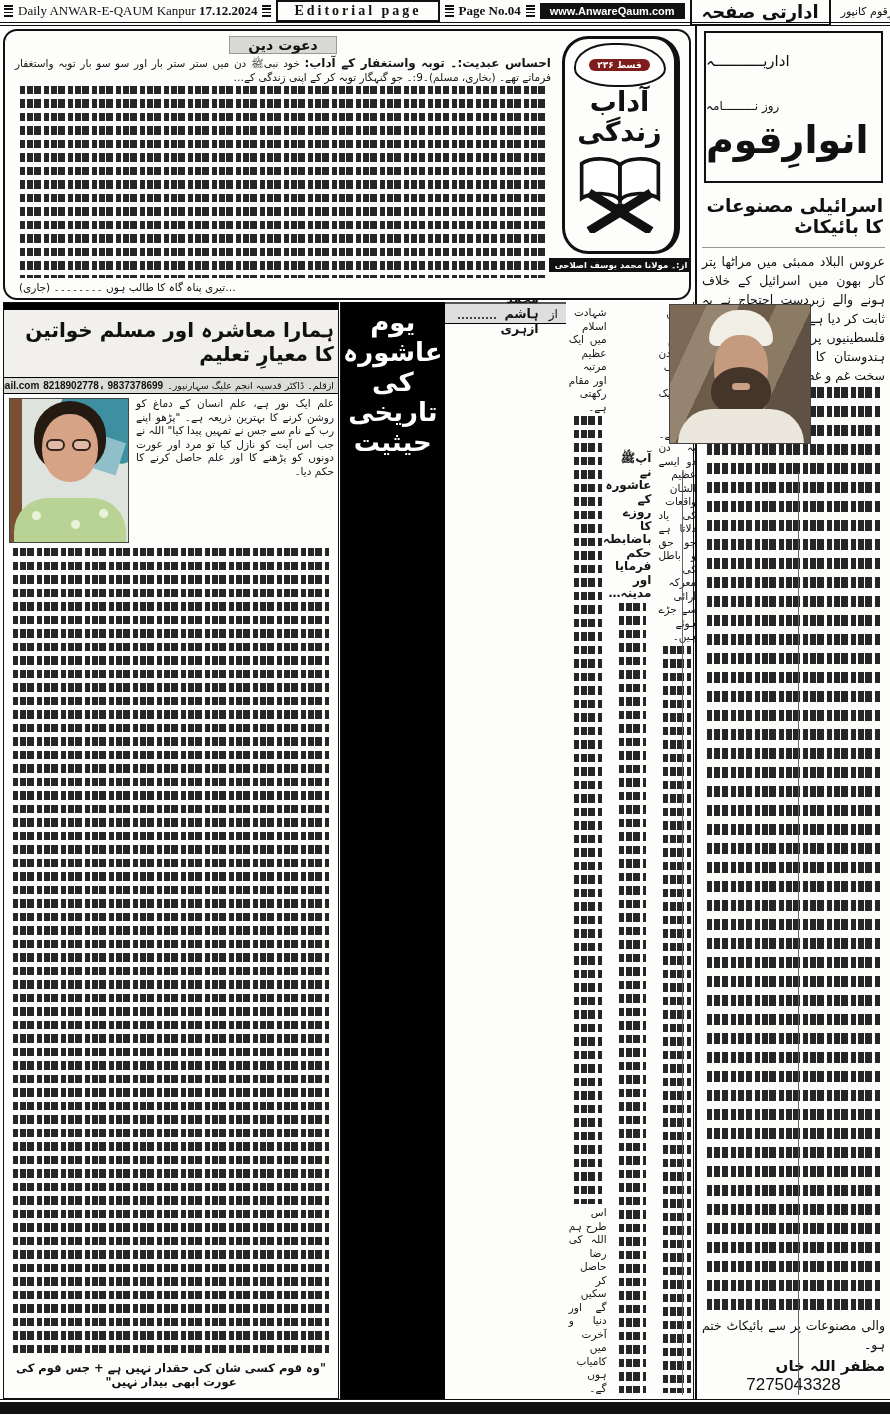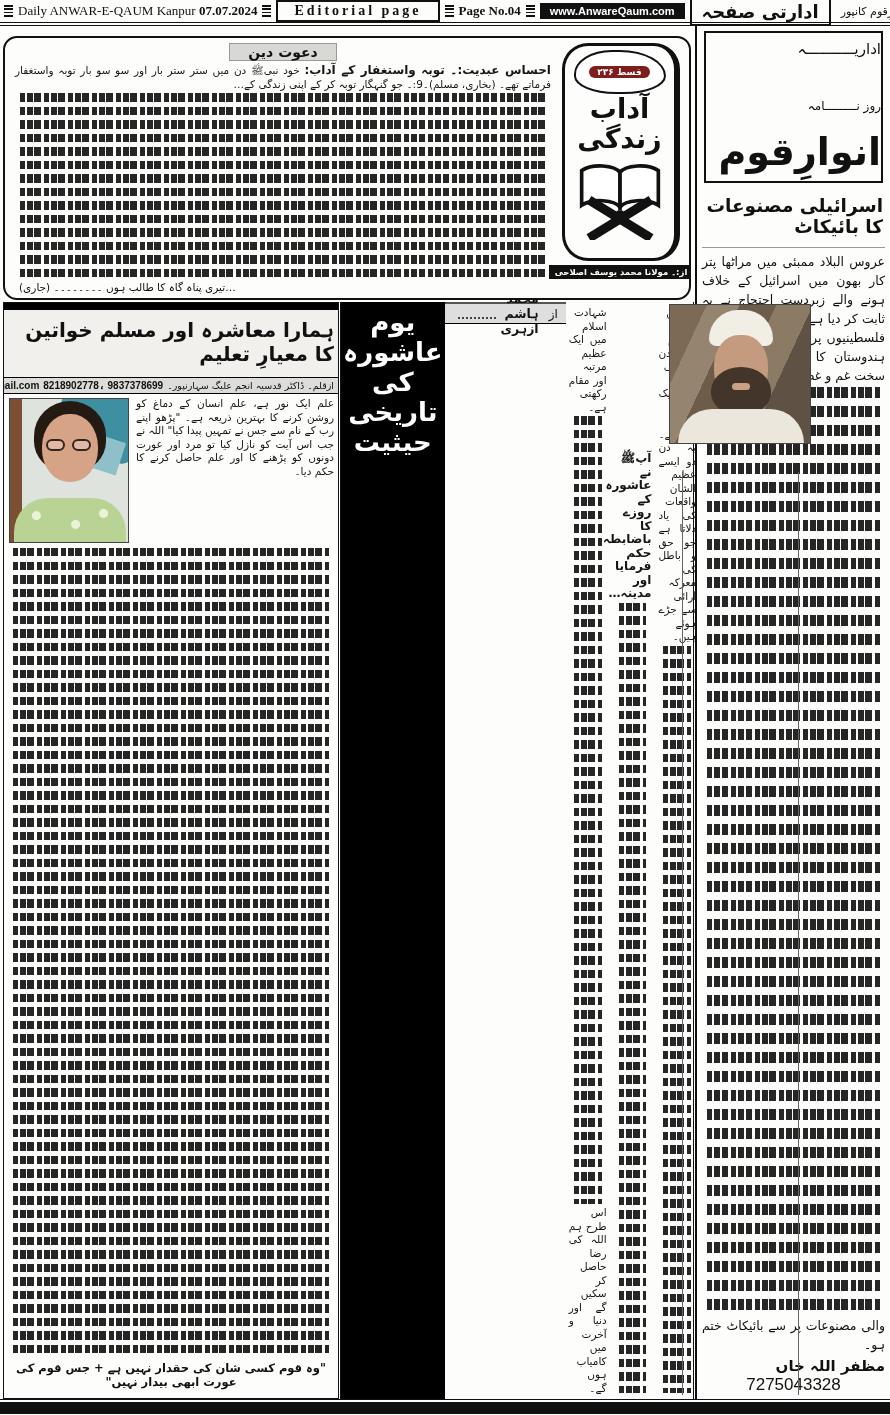--- a/index.html
+++ b/index.html
@@ -61,21 +61,21 @@
     background-image:
       repeating-linear-gradient(90deg, rgba(255,255,255,0) 0 5px, #fdfdfb 5px 7px,
         rgba(255,255,255,0) 7px 13px, #fdfdfb 13px 14.5px,
         rgba(255,255,255,0) 14.5px 21px, #fdfdfb 21px 24px),
       repeating-linear-gradient(180deg, #262626 0 var(--th), transparent var(--th) var(--lh));
   }
   .grow { flex: 1; }
 
   
   .topstory {
-    border: 2px solid #111; border-radius: 14px; margin: 10px 4px 2px 3px;
+    border: 2px solid #111; border-radius: 14px; margin: 3px 4px 2px 3px;
     display: flex; direction: ltr; padding: 3px 4px; overflow: hidden;
   }
   .ts-text { flex: 1; display: flex; flex-direction: column; padding: 0 6px; }
   .ts-titlewrap { text-align: center; margin: 1px 0 3px; }
   .ts-title {
     display: inline-block; background: #d8d8d4; border: 1px solid #999;
     font-weight: bold; font-size: 14px; padding: 0 18px; direction: rtl;
     font-family:"DejaVu Sans",sans-serif;
   }
   .ts-end { text-align: left; font-size: 10.5px; direction: rtl; padding: 1px 4px 2px; }
@@ -173,42 +173,42 @@
               border-radius: 50% 50% 46% 46%; }
   .mn-mouth { position:absolute; left:62px; top:78px; width:18px; height:7px; background:#caa186;
               border-radius: 4px; }
   .mn-body  { position:absolute; left:8px; bottom:0; width:126px; height:34px; background:#ebe7dc;
               border-radius: 40px 40px 0 0; }
 
   
   .editorial { border-left: 2px solid #111; display: flex; flex-direction: column; padding: 0 5px; }
   .ed-mast {
     border: 2px solid #111; margin: 5px 2px 6px; height: 152px;
-    display: flex; flex-direction: column; align-items: flex-end; justify-content: center; gap: 17px;
+    display: flex; flex-direction: column; align-items: flex-start; justify-content: center; gap: 5px;
   }
   .ed-kicker { font-size: 15px; } .ed-daily { font-size: 12px; margin-top: 24px; }
   .ed-logo { font-size: 38px; font-weight: bold; line-height: 44px; }
   .ed-headline { font-weight: bold; font-size: 18.5px; text-align: right; padding: 6px 2px 10px;
                  border-bottom: 1px solid #999; margin-bottom: 4px; }
   .ed-text { font-size: 12.5px; line-height: 19px; text-align: justify; }
   .ed-sim { --th: 11px; --lh: 19px; }
   .ed-sign { text-align: right; font-weight: bold; font-size: 15px; padding-top: 3px; }
   .ed-phone { text-align: center; font-size: 17px; font-family:"Liberation Sans",sans-serif;
               padding-bottom: 4px; }
 
   .botbar { height: 12px; background: #111; margin-top: 2px; }
 </style>
 </head>
 <body>
 
 <div class="page">
 
   <header class="topbar">
     <span class="st"></span>
-    <span class="masthead-en"><span>Daily ANWAR-E-QAUM Kanpur</span> <b>07.07.2024</b></span>
+    <span class="masthead-en"><span>Daily ANWAR-E-QAUM Kanpur</span> <b>17.12.2024</b></span>
     <span class="st"></span>
     <span class="edbox">Editorial page</span>
     <span class="st"></span>
     <span class="pageno">Page No.04</span>
     <span class="st"></span>
     <span class="website">www.AnwareQaum.com</span>
     <span class="urdubox">ادارتی صفحہ</span>
     <span class="sp"></span>
     <span class="masthead-ur">روزنامہ انوارِقوم کانپور</span>
 

